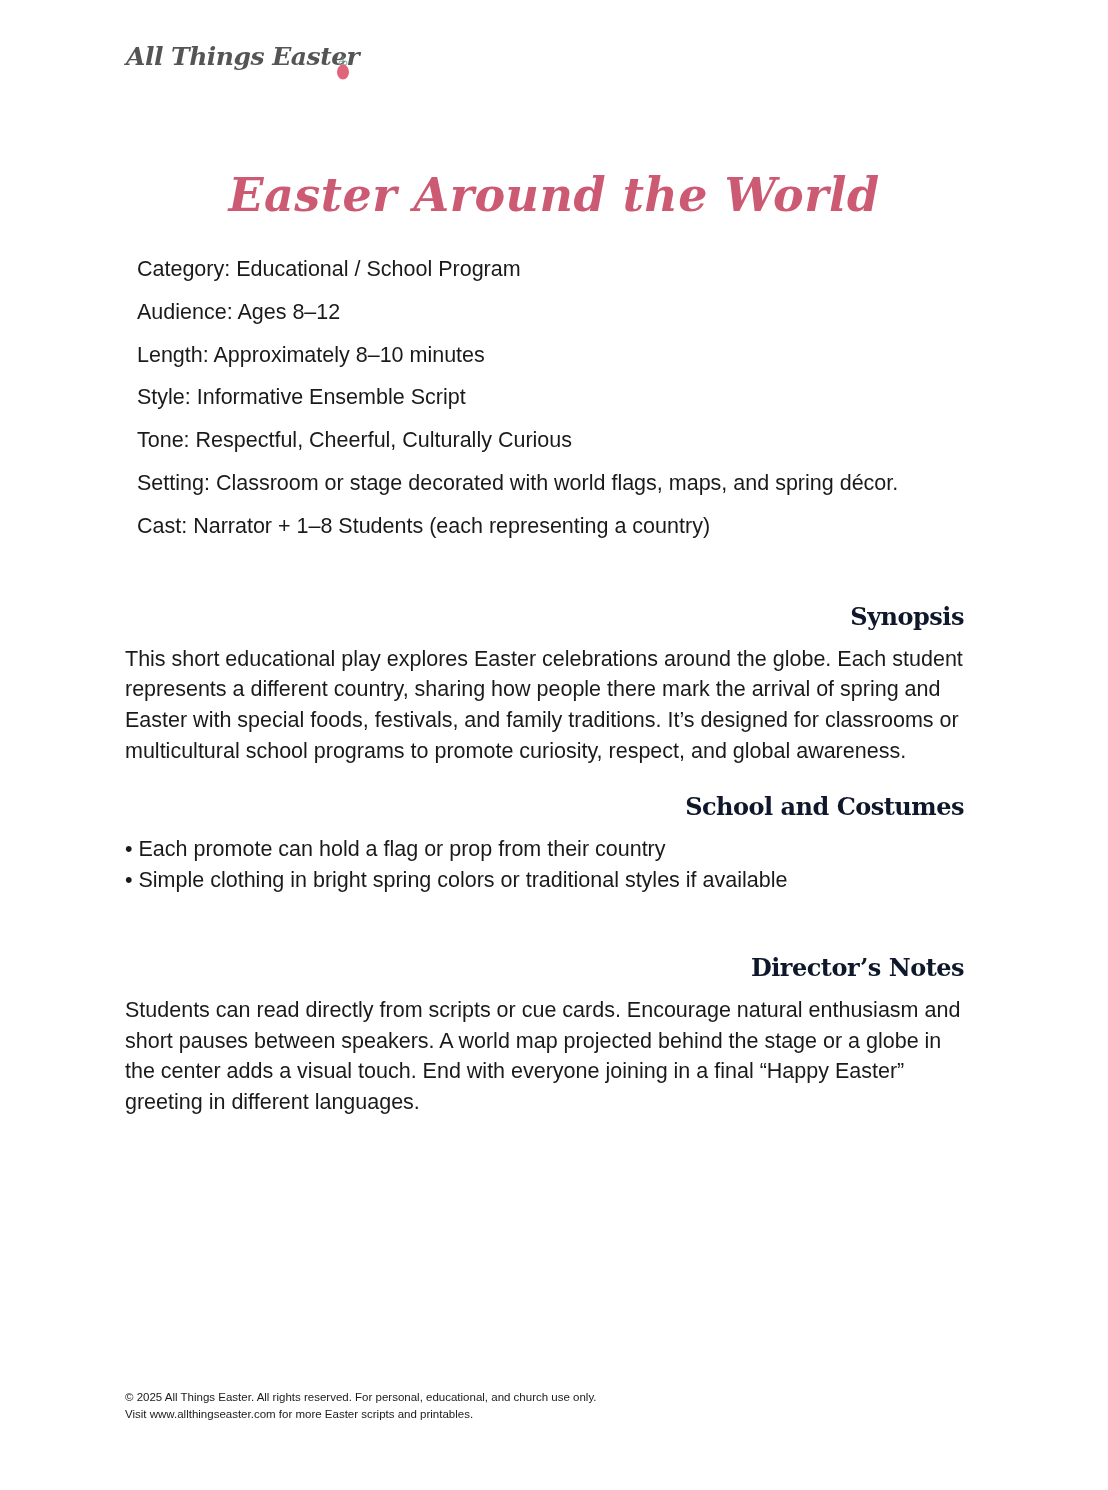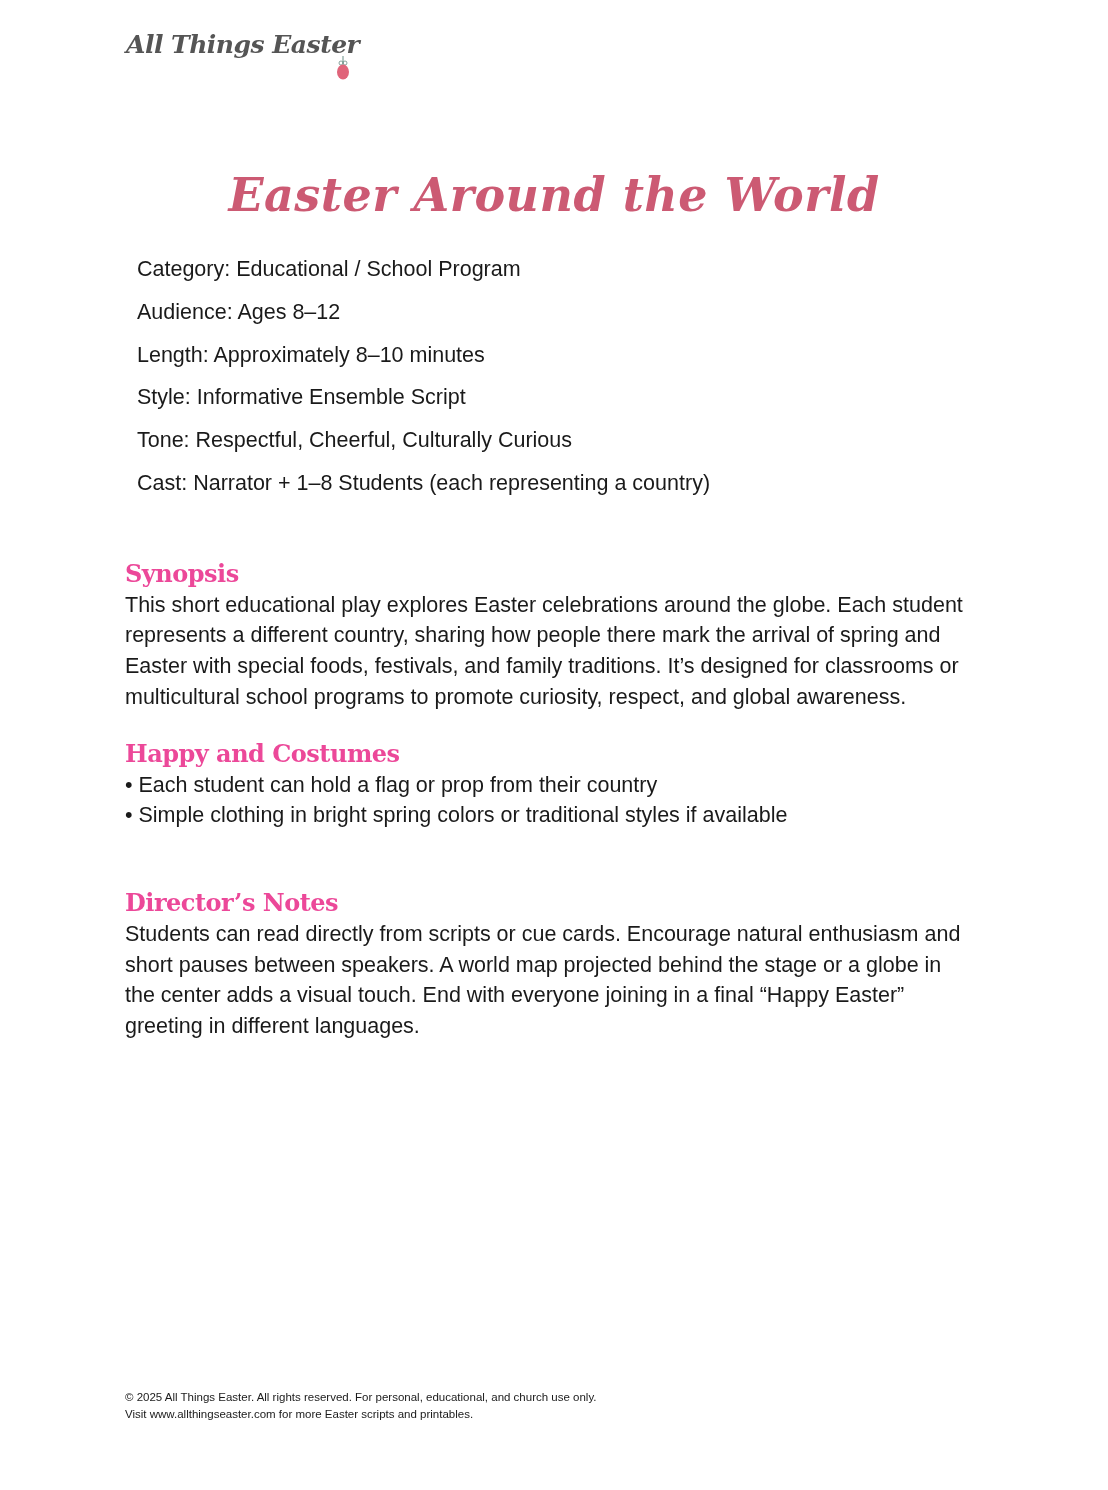--- a/index.html
+++ b/index.html
@@ -1,29 +1,29 @@
 <!DOCTYPE html>
 <html><head>
 <meta charset="utf-8">
 <style>
   html, body { margin: 0; padding: 0; background: #ffffff; }
   body { width: 1108px; height: 1490px; position: relative; overflow: hidden;
          font-family: "Liberation Sans", sans-serif; color: #1a1a1a; }
   .logo { position: absolute; left: 126px; top: 26px; width: 240px; height: 64px; }
-  .logo-text { position: absolute; left: 0; top: 4px; font-family: "DejaVu Serif", serif;
+  .logo-text { position: absolute; left: 0; top: 16px; font-family: "DejaVu Serif", serif;
                font-style: italic; font-weight: bold; font-size: 25px; color: #555555;
                letter-spacing: -0.5px; white-space: nowrap; }
   .logo-egg { position: absolute; left: 209px; top: 30px; width: 16px; height: 24px; }
   .title { position: absolute; left: 0; top: 168px; width: 1108px; text-align: center;
            font-family: "DejaVu Serif", serif; font-style: italic; font-weight: bold;
            font-size: 46px; color: #cc5a73; letter-spacing: 0.5px; }
   .content { position: absolute; left: 125px; top: 242px; width: 850px; }
   .meta-line { font-size: 21.5px; line-height: 30.8px; margin: 12px; }
   .section-heading { font-family: "DejaVu Serif", serif; font-weight: bold; font-size: 24px;
-                     color: #ec4899; margin: 0; line-height: 32px; letter-spacing: -0.5px; }
+                     color: #0f172a; margin: 11px; line-height: 32px; letter-spacing: -0.5px; text-align: right; }
   .para { font-size: 21.5px; line-height: 30.7px; margin: 0; }
   .bullet { font-size: 21.5px; line-height: 30.7px; margin: 0; }
   .footer { position: absolute; left: 125px; font-size: 11.5px; color: #1a1a1a; }
 </style>
 </head>
 <body>
 
 <div class="logo">
   <span class="logo-text">All Things Easter</span>
   <svg class="logo-egg" viewBox="0 0 16 24">
@@ -36,31 +36,32 @@
 
 <div class="title">Easter Around the World</div>
 
 <div class="content">
   <div>
     <p class="meta-line">Category: Educational / School Program</p>
     <p class="meta-line">Audience: Ages 8–12</p>
     <p class="meta-line">Length: Approximately 8–10 minutes</p>
     <p class="meta-line">Style: Informative Ensemble Script</p>
     <p class="meta-line">Tone: Respectful, Cheerful, Culturally Curious</p>
+    <p class="meta-line">Setting: Classroom or stage decorated with world flags, maps, and spring décor.</p>
     <p class="meta-line">Cast: Narrator + 1–8 Students (each representing a country)</p>
   </div>
 
   <div style="margin-top:59px;">
     <h2 class="section-heading">Synopsis</h2>
     <p class="para">This short educational play explores Easter celebrations around the globe. Each student represents a different country, sharing how people there mark the arrival of spring and Easter with special foods, festivals, and family traditions. It’s designed for classrooms or multicultural school programs to promote curiosity, respect, and global awareness.</p>
   </div>
 
   <div style="margin-top:25px;">
-    <h2 class="section-heading">Happy and Costumes</h2>
-    <p class="bullet">• Each student can hold a flag or prop from their country</p>
+    <h2 class="section-heading">School and Costumes</h2>
+    <p class="bullet">• Each promote can hold a flag or prop from their country</p>
     <p class="bullet">• Simple clothing in bright spring colors or traditional styles if available</p>
   </div>
 
   <div style="margin-top:56px;">
     <h2 class="section-heading">Director’s Notes</h2>
     <p class="para">Students can read directly from scripts or cue cards. Encourage natural enthusiasm and short pauses between speakers. A world map projected behind the stage or a globe in the center adds a visual touch. End with everyone joining in a final “Happy Easter” greeting in different languages.</p>
   </div>
 </div>
 
 <div class="footer" style="top:1391px;">© 2025 All Things Easter. All rights reserved.  For personal, educational, and church use only.</div>

